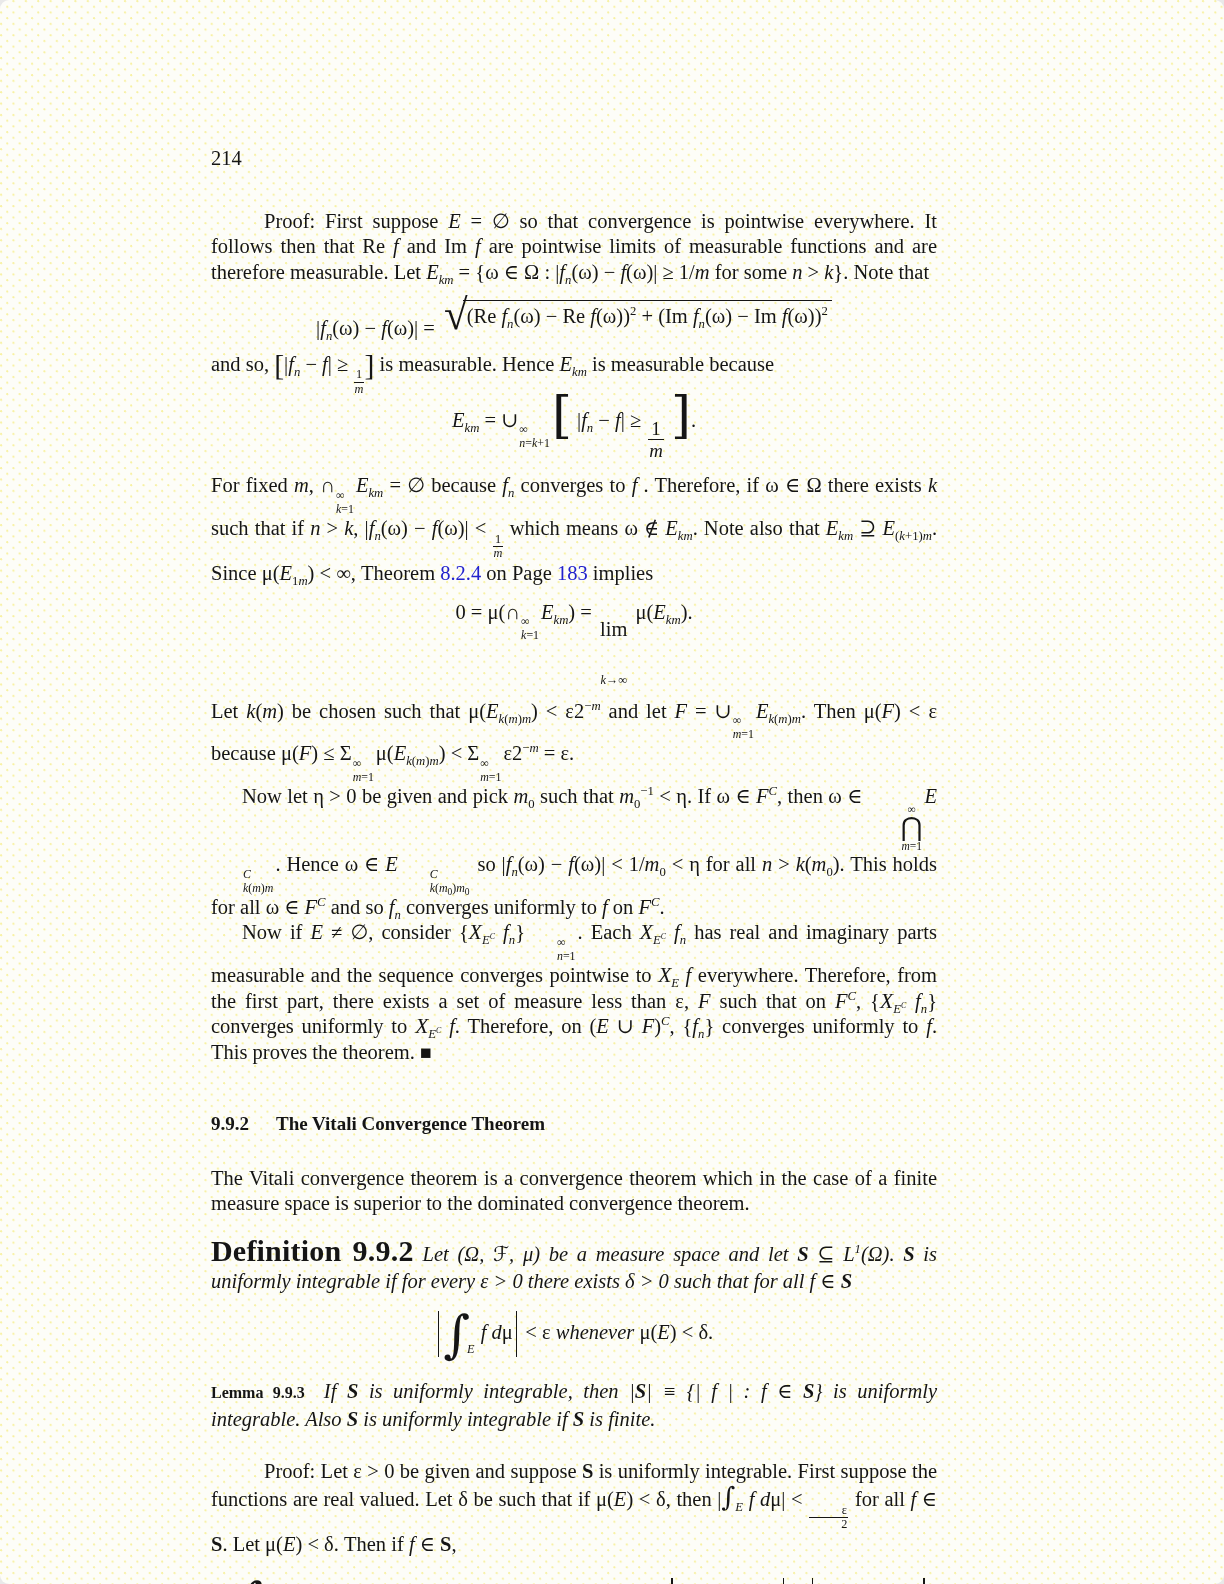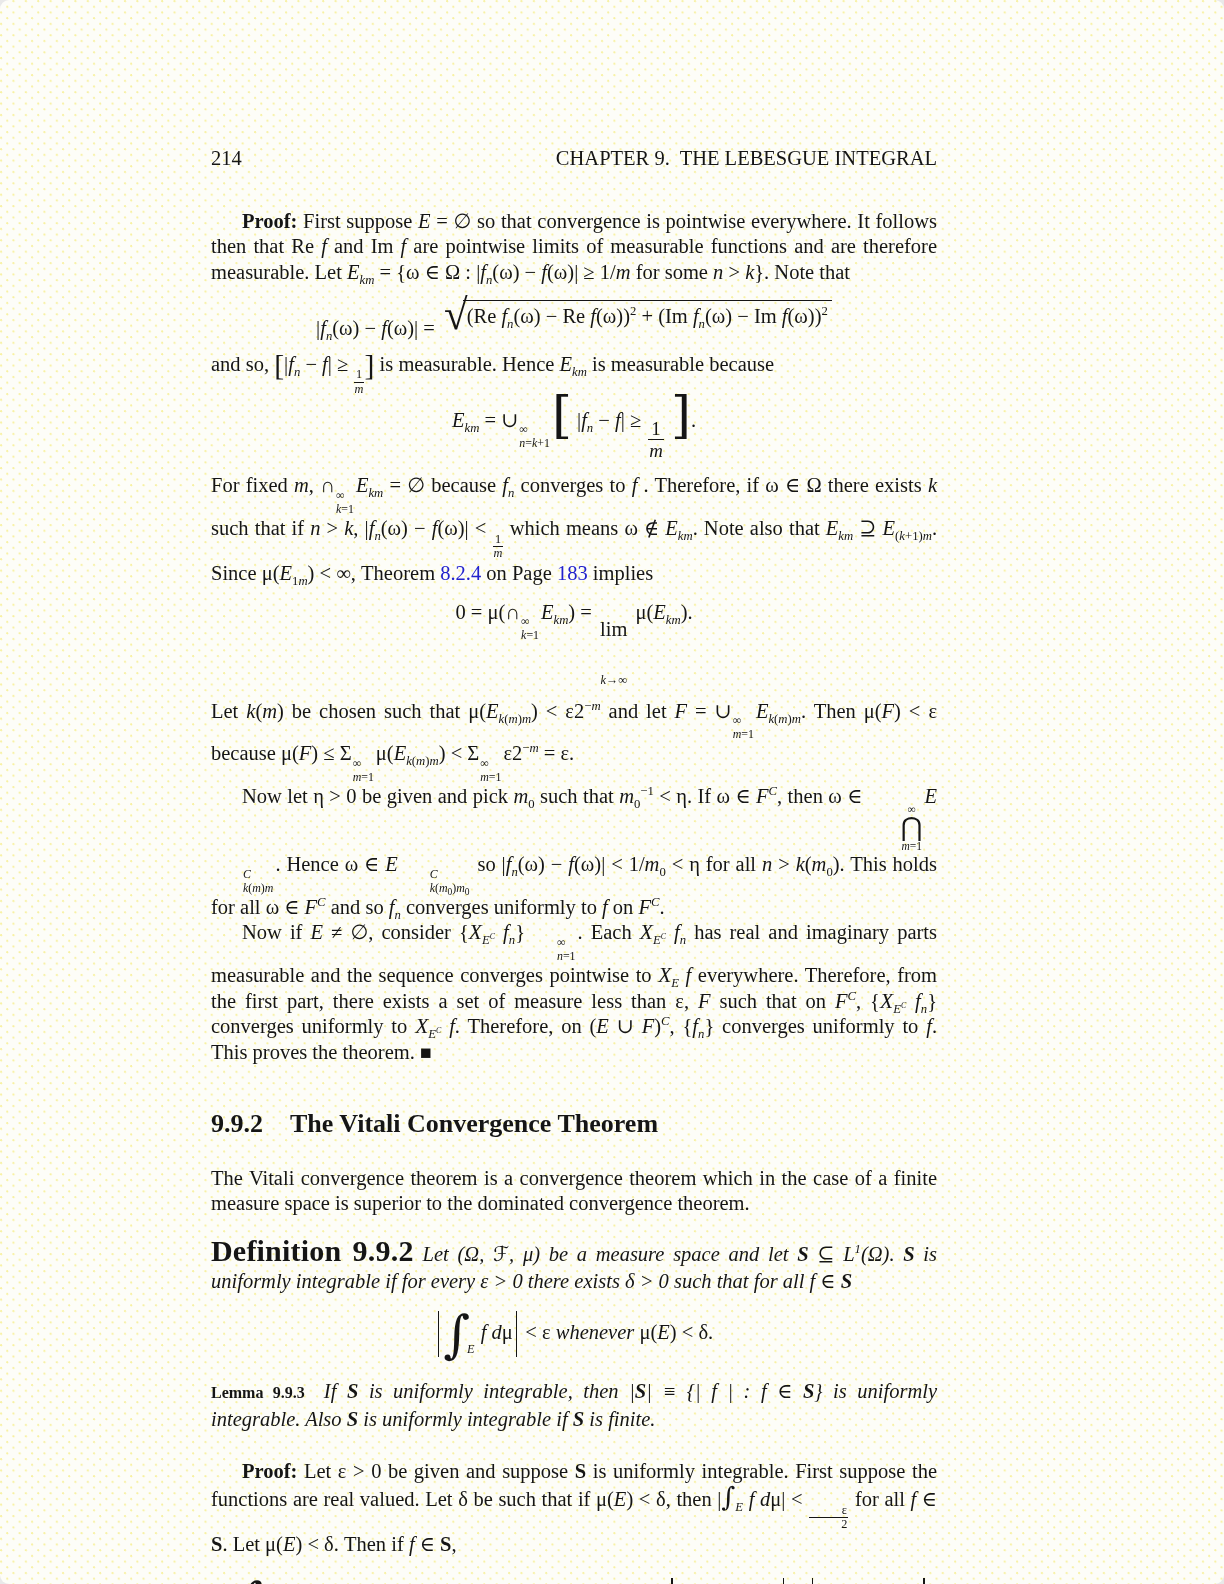--- a/index.html
+++ b/index.html
@@ -22,21 +22,21 @@
     position:absolute;left:211px;top:146px;width:726px;
     font-size:20.5px;line-height:25.6px;
   }
   .running-head{
     display:flex;justify-content:space-between;align-items:baseline;
     font-size:20.5px;white-space:pre;
   }
   p{margin:0;text-align:justify;}
   .indent{text-indent:31px;}
   i{font-style:italic;}
-  b{font-weight:bold;}
+  b{font-weight:normal;margin-left:22px;}
   sup{font-size:.62em;line-height:0;}
   sub{font-size:.62em;line-height:0;}
   .link{color:#2222cc;text-decoration:none;cursor:pointer;}
   
   .sfrac{display:inline-flex;flex-direction:column;align-items:center;
     vertical-align:-0.62em;font-size:.6em;line-height:1.12;padding:0 1px;}
   .sfrac>span:first-child{border-bottom:1.2px solid currentColor;padding:0 1.5px;}
   
   .dfrac{display:inline-flex;flex-direction:column;align-items:center;
     vertical-align:-0.45em;font-size:.92em;line-height:1.12;margin:0 2px;}
@@ -76,21 +76,21 @@
   .ds{font-family:"DejaVu Sans","DejaVu Serif",sans-serif;}
   .qed{font-size:.95em;}
   .nw{white-space:nowrap;}
   
   .deq{text-align:center;margin:13px 0;text-indent:0;}
   .eq1{margin:15px 0 9px;text-align:center;}
   .eq2{margin:11px 0 12px;}
   .eq3{margin:13px 0 12px;}
   .eq4{margin:17px 0 15px;}
   
-  .sec-head{margin-top:46px;margin-bottom:29px;font-weight:bold;font-size:26px;text-indent:0;}
+  .sec-head{margin-top:46px;margin-bottom:29px;font-weight:bold;font-size:19px;text-indent:0;}
   .sec-head .sec-num{margin-right:27px;}
   .def-par{margin-top:21px;font-style:italic;line-height:26.5px;}
   .def-label{font-style:normal;font-weight:bold;font-size:30px;margin-right:9px;letter-spacing:.2px;font-family:Liberation Serif, serif;}
   .lem-par{margin-top:13px;font-style:italic;line-height:26.5px;}
   .lem-label{font-style:normal;font-weight:bold;font-size:16px;margin-right:19px;}
   .p-gap{margin-top:26px;}
   
   .align-eq{display:grid;grid-template-columns:auto 74px auto;align-items:center;
     margin:20px 0 0 24px;text-indent:0;}
   .align-eq .rel{text-align:center;font-size:1.05em;}
@@ -98,21 +98,20 @@
   .align-eq .r2{margin-top:10px;}
 </style>
 </head>
 <body>
 
 <div class="page">
   <div class="text-col">
 
     <div class="running-head">
       <span>214</span>
-      <span>CHAPTER 9.  THE LEBESGUE INTEGRAL</span>
     </div>
 
     <p class="indent" style="margin-top:37px"><b>Proof:</b> First suppose <i>E</i> = ∅ so that convergence is pointwise everywhere.  It follows then that Re<i> f</i> and Im<i> f</i> are pointwise limits of measurable functions and are therefore measurable. Let <i>E<sub>km</sub></i> = {ω ∈ Ω : |<i>f<sub>n</sub></i>(ω) − <i>f</i>(ω)| ≥ 1/<i>m</i> for some <i>n</i> &gt; <i>k</i>}. Note that</p>
 
     <p class="deq eq1">|<i>f<sub>n</sub></i>(ω) − <i>f</i>(ω)| = <span class="sqrt">
           <span class="sqrt-g">√</span>
           <span class="sqrt-b">(Re <i>f<sub>n</sub></i>(ω) − Re <i>f</i>(ω))<sup>2</sup> + (Im <i>f<sub>n</sub></i>(ω) − Im <i>f</i>(ω))<sup>2</sup></span>
         </span></p>
 
     <p>and so, <span class="mbr">[</span>|<i>f<sub>n</sub></i> − <i>f</i>| ≥ <span class="sfrac">

